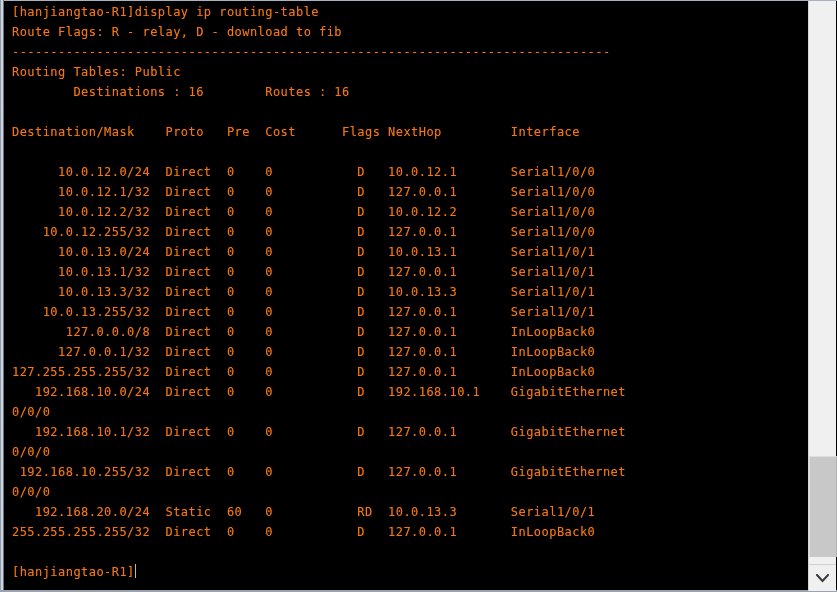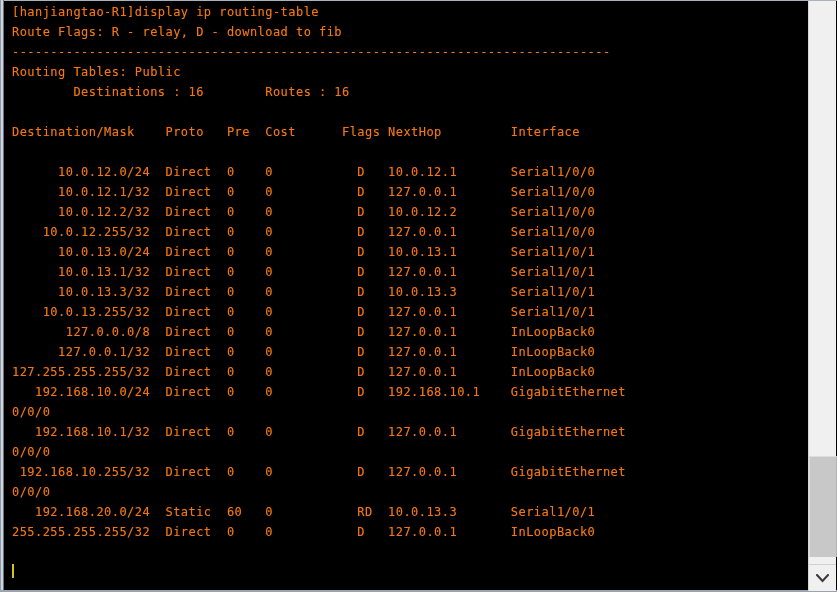--- a/index.html
+++ b/index.html
@@ -140,21 +140,21 @@
 127.255.255.255/32  Direct  0    0           D   127.0.0.1       InLoopBack0
    192.168.10.0/24  Direct  0    0           D   192.168.10.1    GigabitEthernet
 0/0/0
    192.168.10.1/32  Direct  0    0           D   127.0.0.1       GigabitEthernet
 0/0/0
  192.168.10.255/32  Direct  0    0           D   127.0.0.1       GigabitEthernet
 0/0/0
    192.168.20.0/24  Static  60   0           RD  10.0.13.3       Serial1/0/1
 255.255.255.255/32  Direct  0    0           D   127.0.0.1       InLoopBack0
 
-</span><span class="cursor"></span></pre>
+</span><span>[hanjiangtao-R1]</span><span class="cursor"></span></pre>
   </div>
 
   <div id="scrollbar">
     <div id="sb-track"></div>
     <div id="sb-thumb"></div>
     <div id="sb-down">
       <span>
         <svg width="13" height="9" viewBox="0 0 13 9">
           <path d="M1 1 L6.5 7 L12 1" stroke="#3a3a3a" stroke-width="2" fill="none" stroke-linecap="square"></path>
         </svg>

